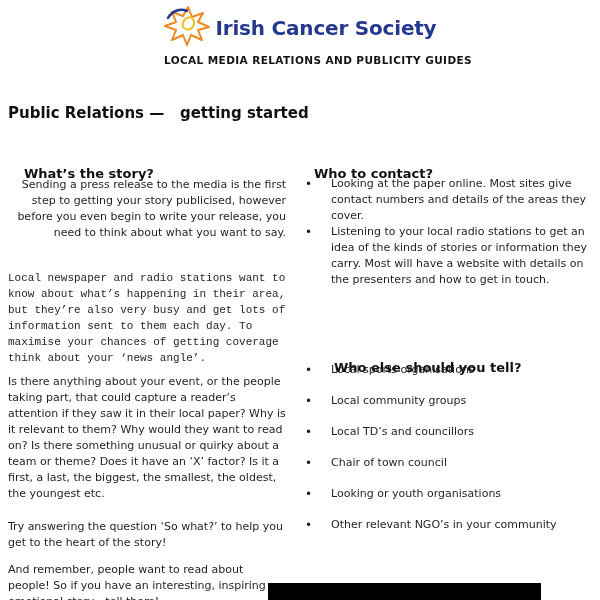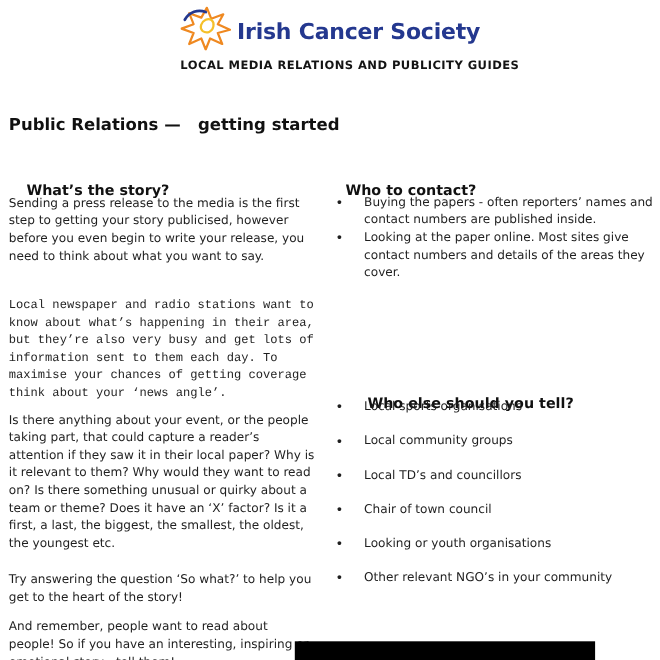--- a/index.html
+++ b/index.html
@@ -21,21 +21,21 @@
   }
 
   
   .leftcol  { position:absolute; left:8px;   top:146px; width:278px; }
   .rightcol { position:absolute; left:298px; top:146px; width:298px; }
   h2 { margin:16px; font-size:13px; font-weight:bold; color:#111; }
   .leftcol h2, .rightcol h2 { position:absolute; top:4px; left:0; }
   .rightcol h2.tell-heading { top:198px; left:20px; }
 
   .para { position:absolute; left:0; margin:0; font-size:11px; line-height:16px; width:278px; }
-  .para.p1 { top:31px; }
+  .para.p1 { top:31px;text-align:right; }
   .para.p2 { top:124px;font-family:Liberation Mono, monospace; }
   .para.p3 { top:228px; }
   .para.p4 { top:373px; }
   .para.p5 { top:416px; }
 
   ul { list-style:none; margin:0; padding:0; position:absolute; left:0; width:298px; }
   .contact-list { top:30px; }
   .tell-list { top:216px; }
   li { position:relative; padding-left:33px; font-size:11px; line-height:16px; }
   li::before { content:"\2022"; position:absolute; left:7px; top:0; font-size:12px; }
@@ -68,22 +68,22 @@
   <p class="para p1">Sending a press release to the media is the first step to getting your story publicised, however before you even begin to write your release, you need to think about what you want to say.</p>
   <p class="para p2">Local newspaper and radio stations want to know about what’s happening in their area, but they’re also very busy and get lots of information sent to them each day. To maximise your chances of getting coverage think about your ‘news angle’.</p>
   <p class="para p3">Is there anything about your event, or the people taking part, that could capture a reader’s attention if they saw it in their local paper? Why is it relevant to them? Why would they want to read on? Is there something unusual or quirky about a team or theme? Does it have an ‘X’ factor? Is it a first, a last, the biggest, the smallest, the oldest, the youngest etc.</p>
   <p class="para p4">Try answering the question ‘So what?’ to help you get to the heart of the story!</p>
   <p class="para p5">And remember, people want to read about people! So if you have an interesting, inspiring or emotional story - tell them!</p>
 </div>
 
 <div class="rightcol">
   <h2>Who to contact?</h2>
   <ul class="contact-list">
-    <li>Buying the papers - often reporters’ names and contact numbers are published inside.</li>
     <li>Looking at the paper online. Most sites give contact numbers and details of the areas they cover.</li>
+    <li>Listening to your local radio stations to get an idea of the kinds of stories or information they carry. Most will have a website with details on the presenters and how to get in touch.</li>
   </ul>
   <h2 class="tell-heading">Who else should you tell?</h2>
   <ul class="tell-list">
     <li>Local sports organisations</li>
     <li>Local community groups</li>
     <li>Local TD’s and councillors</li>
     <li>Chair of town council</li>
     <li>Looking or youth organisations</li>
     <li>Other relevant NGO’s in your community</li>
   </ul>

